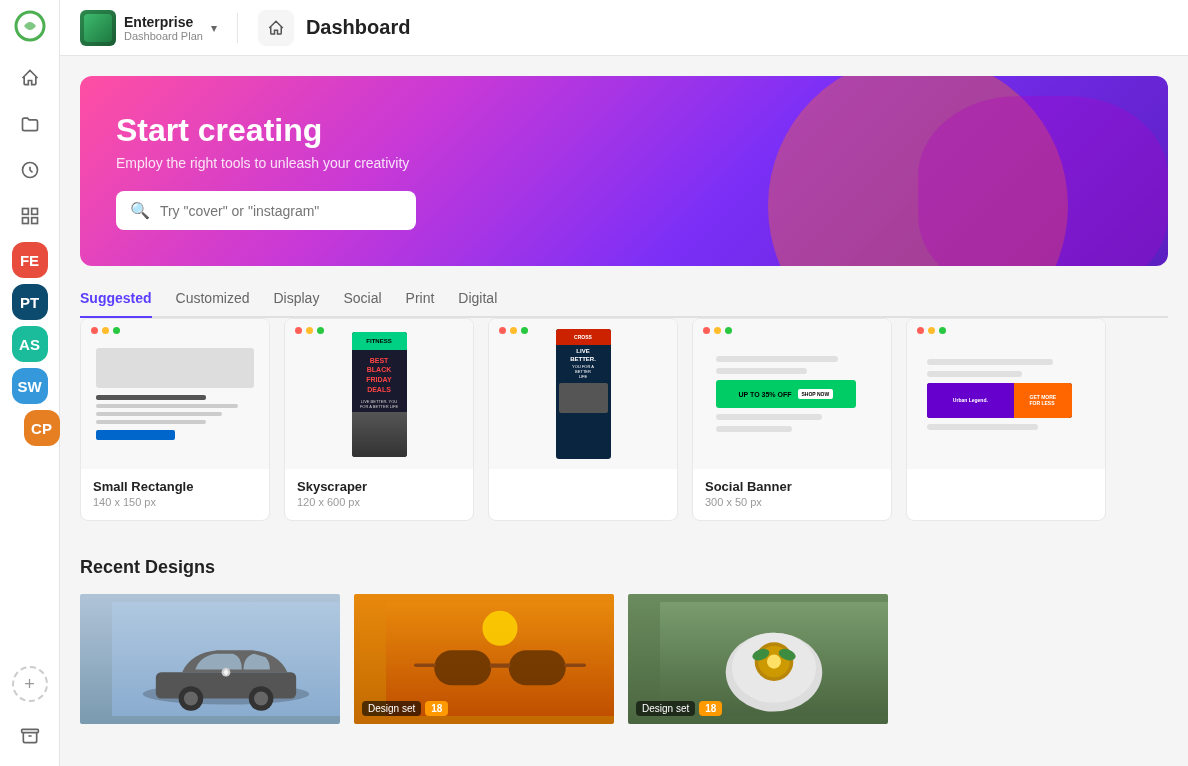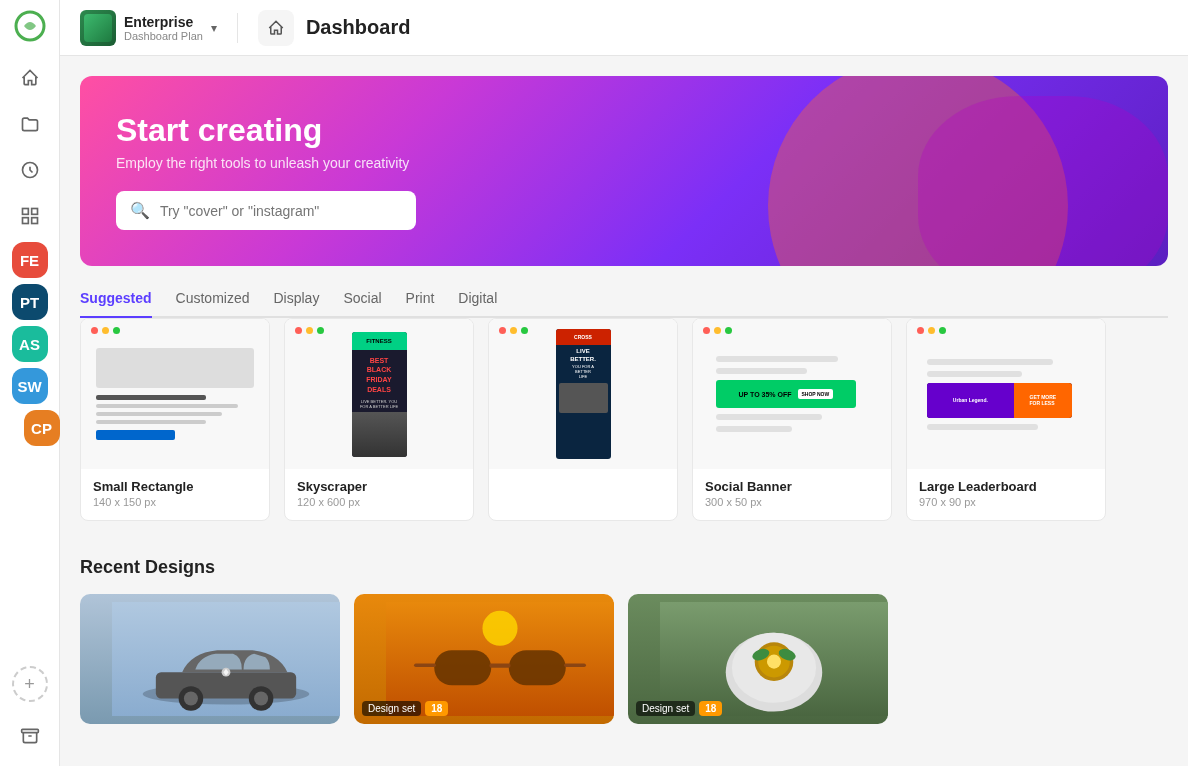--- a/index.html
+++ b/index.html
@@ -319,21 +319,21 @@
     }
     .sr-img { width: 100%; height: 40px; background: #ddd; border-radius: 3px; margin-bottom: 3px; }
     .sr-title { height: 5px; background: #555; border-radius: 2px; width: 70%; }
     .sr-line { height: 4px; background: #ccc; border-radius: 2px; }
     .sr-btn { height: 10px; background: #0066cc; border-radius: 2px; width: 50%; margin-top: 2px; }
 
     
     .section-title { font-size: 18px; font-weight: 700; color: #222; margin-bottom: 16px; }
     .recent-grid { display: flex; gap: 14px; }
     .recent-card {
-      border-radius: 10px;
+      border-radius: 2px;
       overflow: hidden;
       cursor: pointer;
       flex: 1;
       max-width: 260px;
       background: #ddd;
       position: relative;
       height: 130px;
       padding-left: 32px;
     }
     .design-badge {
@@ -565,24 +565,20 @@
           <div style="width:88%;display:flex;flex-direction:column;gap:6px;padding:8px;">
             <div style="height:6px;background:#e0e0e0;border-radius:3px;width:80%;"></div>
             <div style="height:6px;background:#e0e0e0;border-radius:3px;width:60%;"></div>
             <div class="leaderboard-mock">
               <div class="lb-purple" style="font-size:5px;color:#fff;font-weight:700;padding:4px;">Urban Legend.</div>
               <div class="lb-orange" style="font-size:5px;color:#fff;font-weight:700;padding:4px;">GET MORE<br>FOR LESS</div>
             </div>
             <div style="height:6px;background:#e0e0e0;border-radius:3px;width:70%;"></div>
           </div>
         </div>
-        <div class="template-info">
-          <div class="template-name">Large Leaderboard</div>
-          <div class="template-size">970 x 90 px</div>
-        </div>
       </div>
 
     </div>
 
     <div>
       <div class="section-title">Recent Designs</div>
       <div class="recent-grid">
 
         <div class="recent-card car-card">
           <svg width="100%" height="100%" viewBox="0 0 260 130" xmlns="http://www.w3.org/2000/svg">

